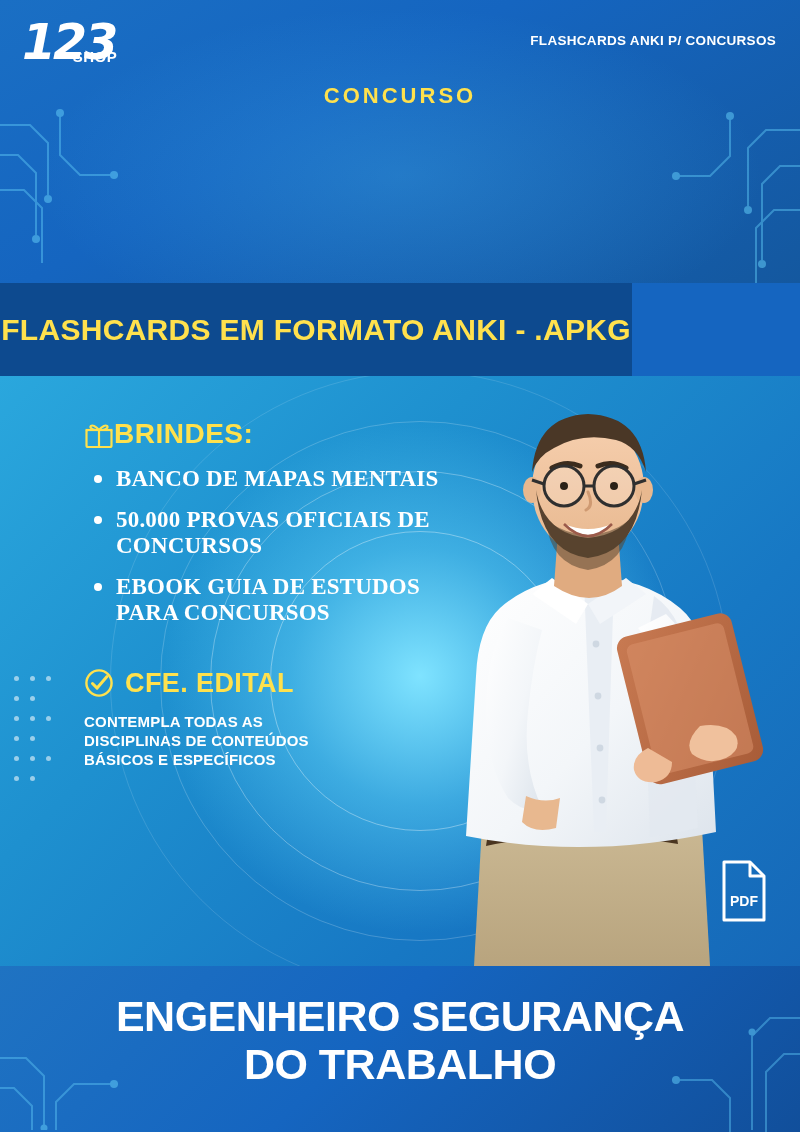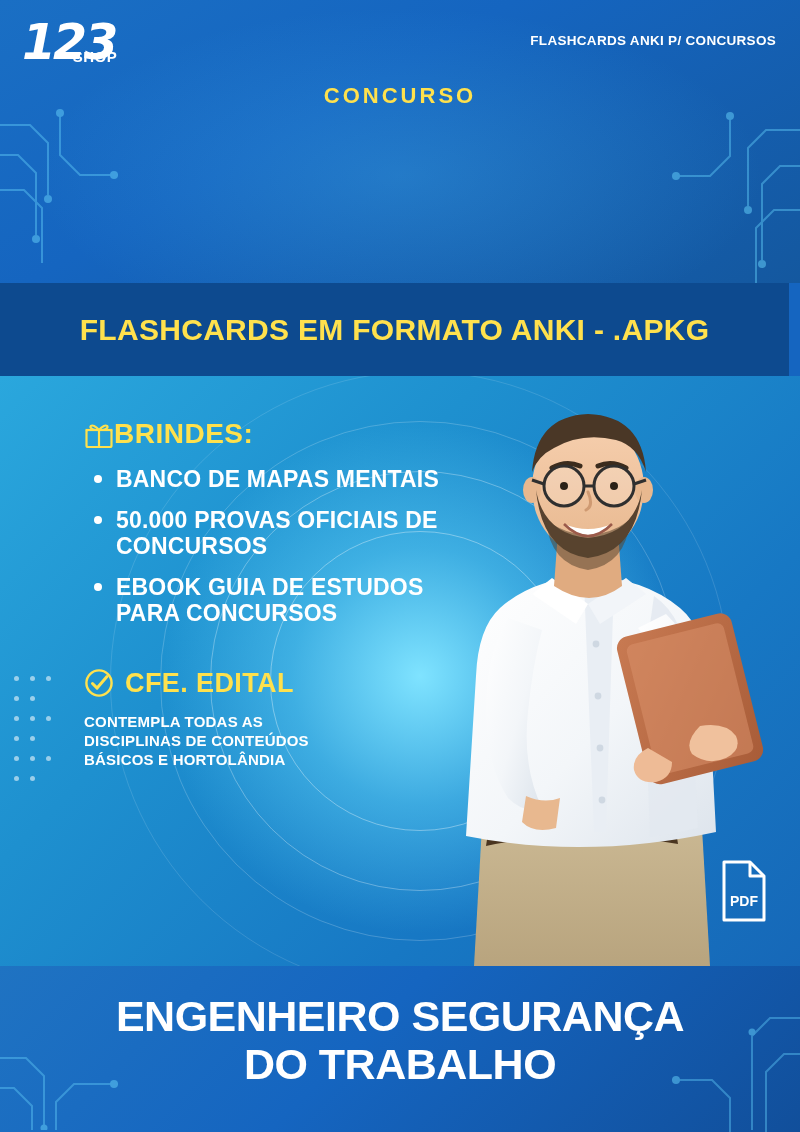--- a/index.html
+++ b/index.html
@@ -58,21 +58,21 @@
     text-align:center; z-index:5; color:#ffffff;
   }
   .title .l1, .title .l2 {
     display:block;
     font-size:59px; font-weight:bold; letter-spacing:-1px; line-height:1.08;
     text-shadow:0 2px 6px rgba(0,0,0,.18);
   }
 
   
   .anki-band {
-    position:absolute; top:283px; left:0; width:789px; height:93px;
+    position:absolute; top:283px; left:0; width:632px; height:93px;
     background:#0d4a8f;
     display:flex; align-items:center; justify-content:center;
     z-index:6;
   }
   .anki-band span {
     font-size:30px; font-weight:bold; color:#ffe14d; letter-spacing:.3px;
   }
 
   
   .middle {
@@ -104,21 +104,21 @@
 
   
   .content { position:absolute; left:84px; top:42px; width:360px; z-index:7; color:#ffffff;}
 
   .brindes-head { display:flex; align-items:center; gap:0; margin-bottom:16px;}
   .gift-icon { width:30px; height:29px; position:relative; flex:0 0 auto;}
   .brindes-head .txt {
     font-size:28px; font-weight:bold; color:#ffe14d; letter-spacing:.5px;
   }
 
-  ul.brindes { list-style:none; margin:0 0 8px 6px; padding:0; }
+  ul.brindes { list-style:none; margin:0 0 8px 6px; padding:0;font-family:Liberation Serif, serif; }
   ul.brindes li {
     position:relative; padding-left:26px; margin-bottom:15px;
     font-size:23px; font-weight:bold; line-height:1.13; letter-spacing:.2px;
     color:#ffffff;
   }
   ul.brindes li::before{
     content:""; position:absolute; left:4px; top:9px;
     width:8px; height:8px; border-radius:50%; background:#ffffff;
   }
 
@@ -341,21 +341,21 @@
         <svg class="check-icon" viewBox="0 0 30 30">
           <circle cx="15" cy="15" r="12.6" stroke="#ffe14d" stroke-width="2.4" fill="none"></circle>
           <path d="M8.5 15.5 l4.6 4.6 L23 8.6" stroke="#ffe14d" stroke-width="3" fill="none" stroke-linecap="round" stroke-linejoin="round"></path>
         </svg>
         <span class="txt">CFE. EDITAL</span>
       </div>
 
       <div class="edital-body">
         <div>CONTEMPLA TODAS AS</div>
         <div>DISCIPLINAS DE CONTEÚDOS</div>
-        <div>BÁSICOS E HORTOLÂNDIA</div>
+        <div>BÁSICOS E ESPECÍFICOS</div>
       </div>
     </div>
 
     <svg class="pdf-badge" viewBox="0 0 52 62">
       <path d="M6 2 h26 l14 14 v44 H6 z" fill="none" stroke="#ffffff" stroke-width="3" stroke-linejoin="round"></path>
       <path d="M32 2 v14 h14" fill="none" stroke="#ffffff" stroke-width="3" stroke-linejoin="round"></path>
       <text x="26" y="46" text-anchor="middle" font-family="Liberation Sans, sans-serif" font-size="14" font-weight="bold" fill="#ffffff">PDF</text>
     </svg>
   </div>
 

